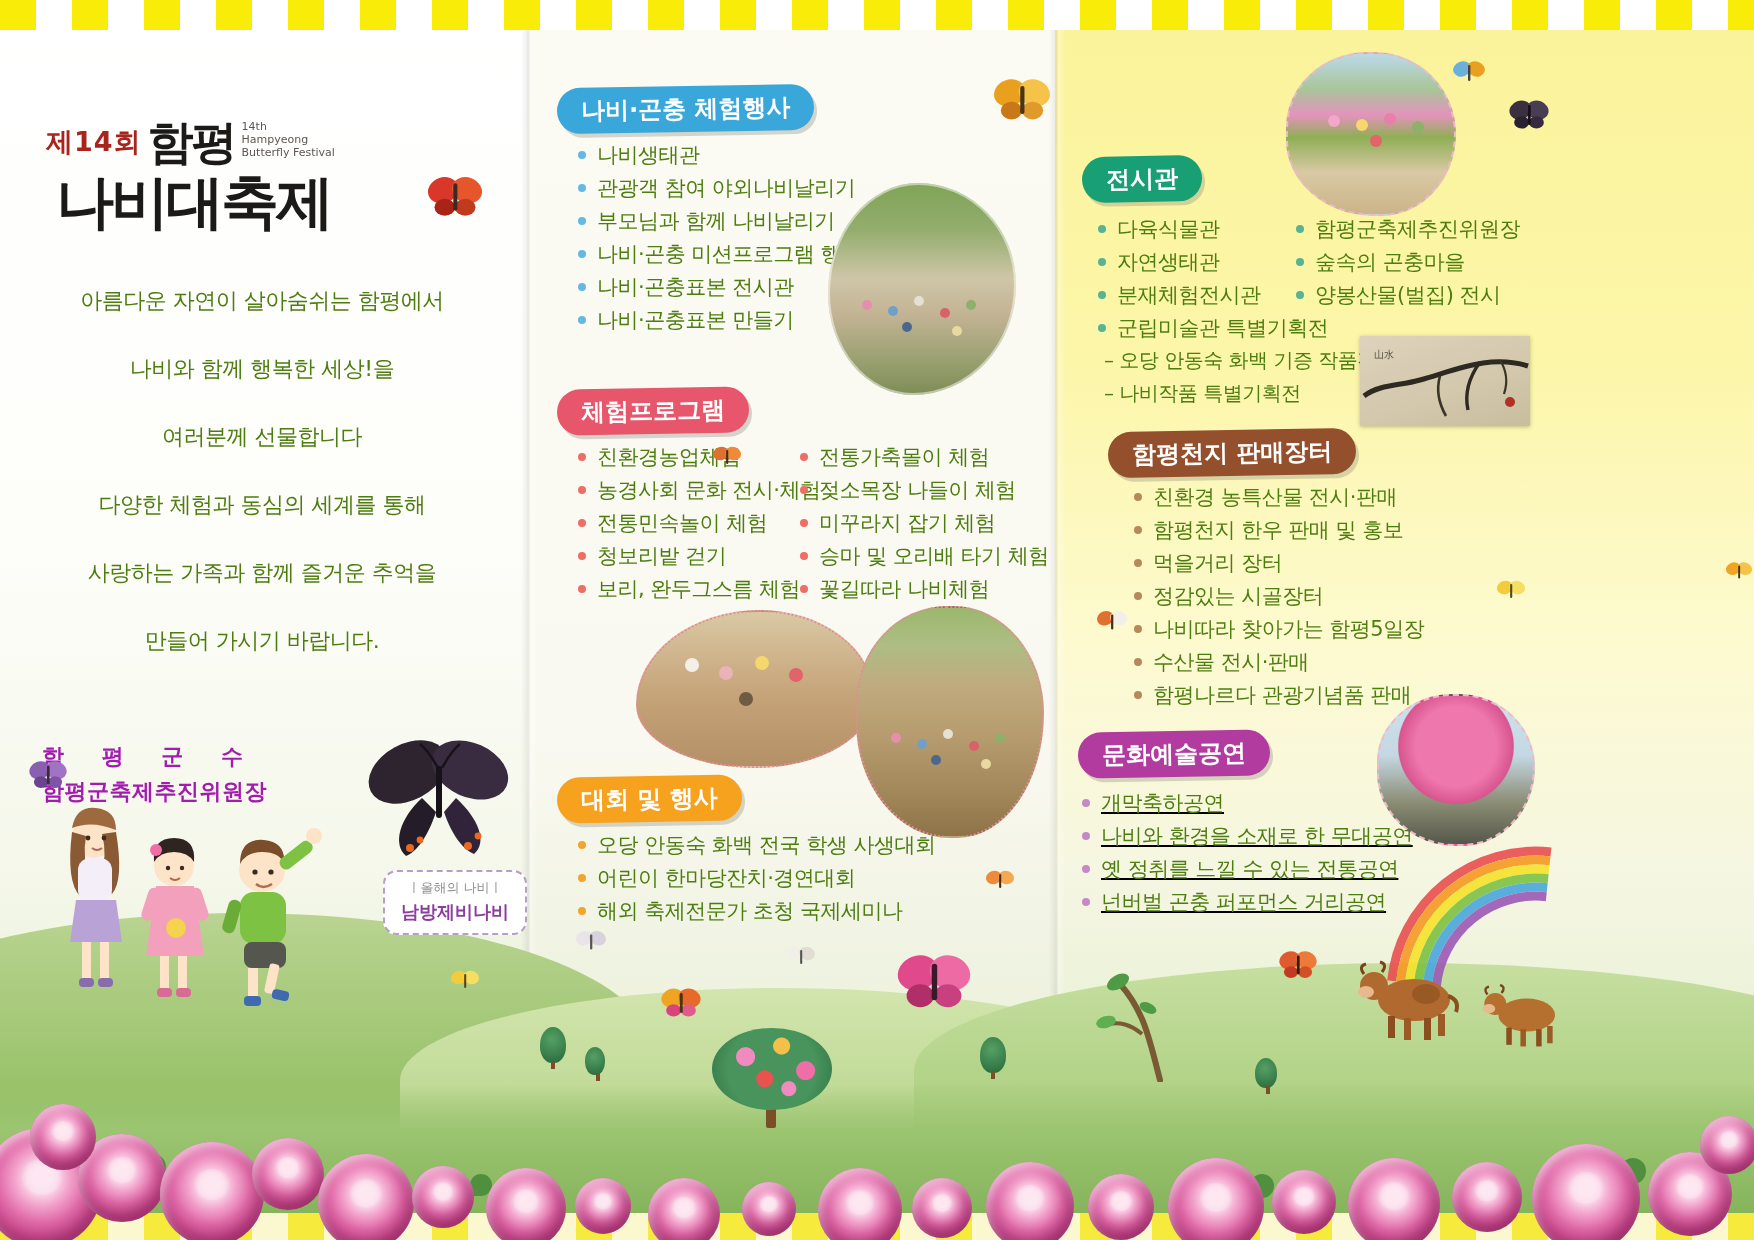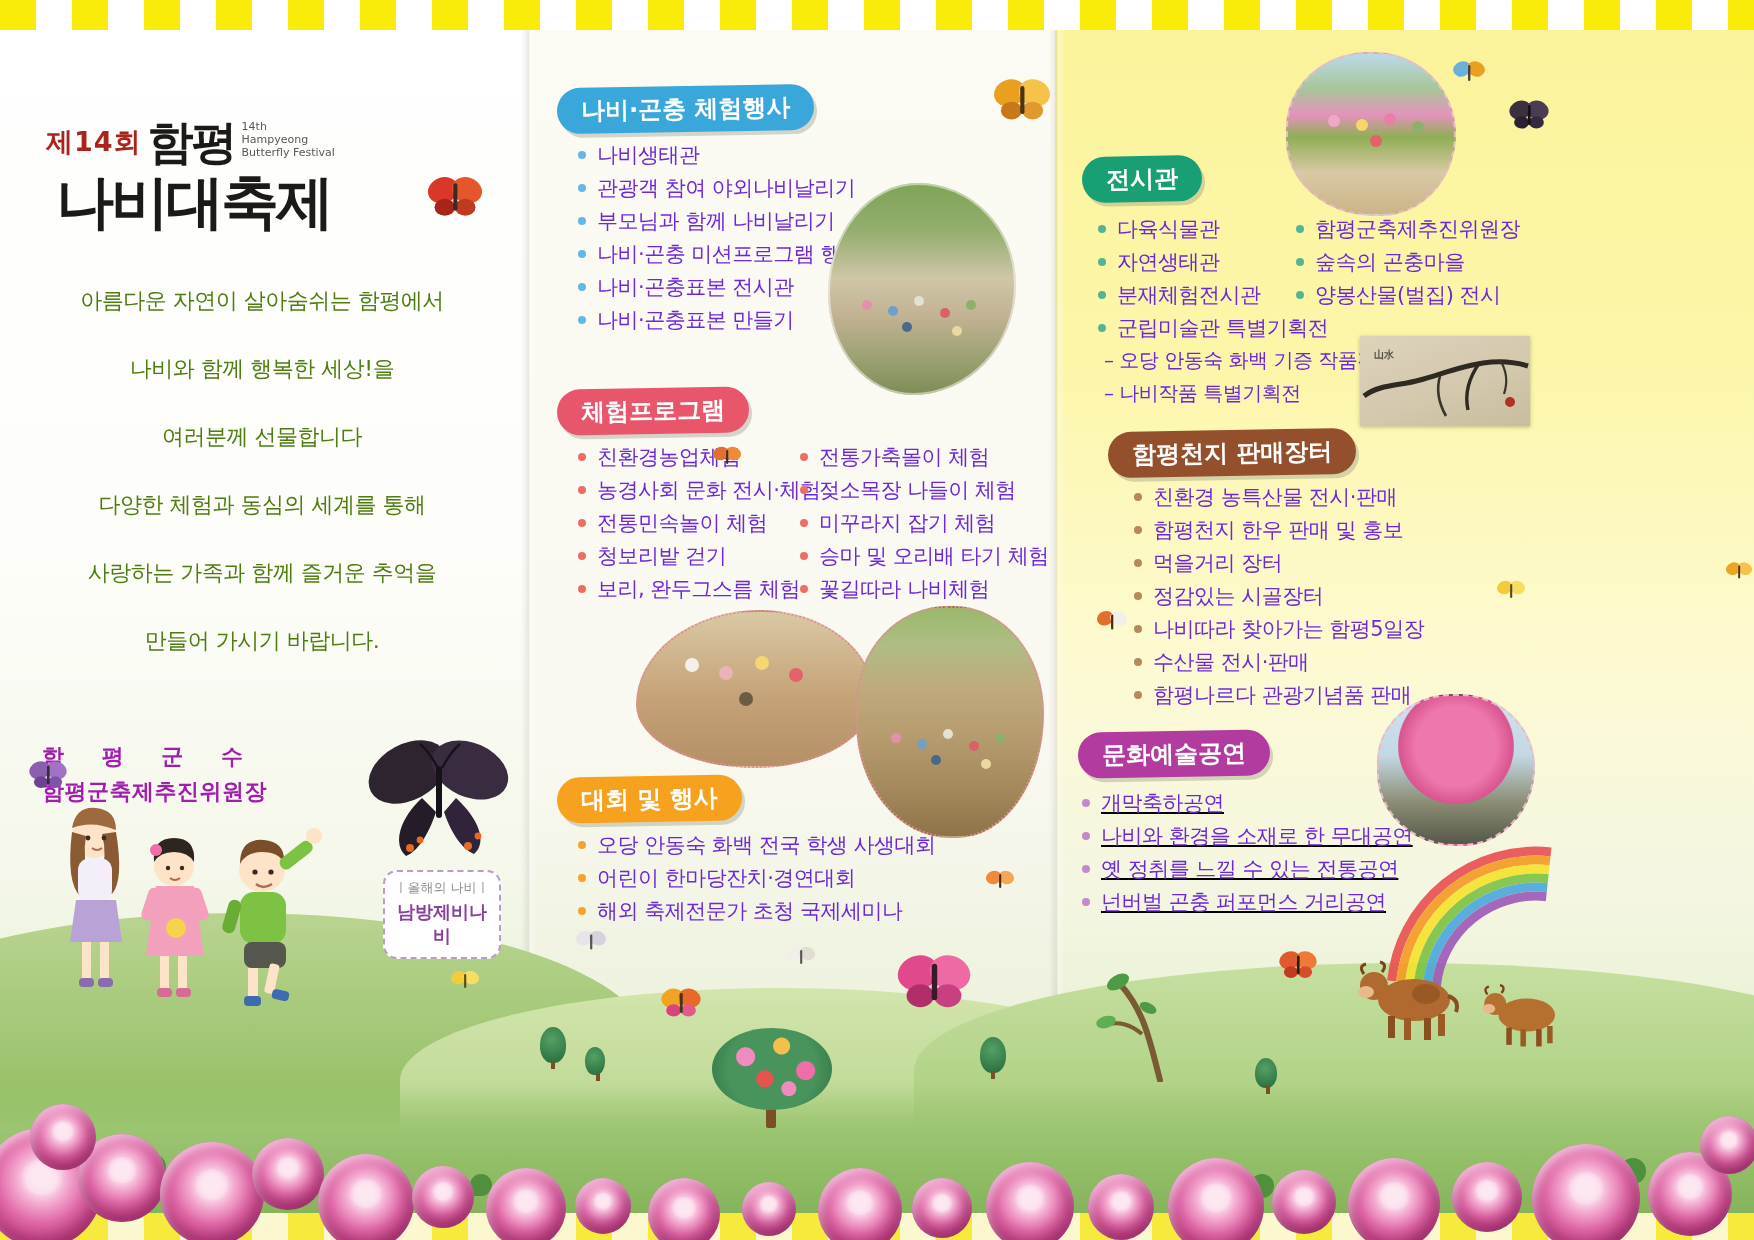--- a/index.html
+++ b/index.html
@@ -36,50 +36,50 @@
   
   .greeting { position:absolute; left:42px; top:286px; width:440px; text-align:center; z-index:3;
     color:#4d7c0f; font-size:22px; letter-spacing:-0.5px; }
   .greeting p { margin-bottom:38px; }
 
   .signature { position:absolute; left:42px; top:742px; width:440px; text-align:left; z-index:3; color:#a21caf; }
   .signature .sig-title { font-size:22px; font-weight:bold; word-spacing:30px; }
   .signature .sig-org { font-size:22px; font-weight:bold; margin-top:5px; letter-spacing:.5px; }
 
   
-  .year-badge { position:absolute; left:383px; top:870px; width:118px; z-index:4; background:#fff;
+  .year-badge { position:absolute; left:383px; top:870px; width:144px; z-index:4; background:#fff;
     border:2px dashed #b99cc9; border-radius:14px; text-align:center; padding:7px 4px 9px; }
   .year-badge .yb-label { font-size:13px; color:#8e8e8e; }
   .year-badge .yb-name { font-size:18px; font-weight:bold; color:#8a3f9e; margin-top:3px; }
 
   
   .badge { position:absolute; z-index:3; display:inline-flex; align-items:center; justify-content:center;
     height:46px; padding:0 24px; border-radius:24px; color:#fff; font-weight:bold; font-size:24px;
     letter-spacing:0px; box-shadow:3px 4px 0 rgba(140,140,130,.35); transform:rotate(-1deg); white-space:nowrap; }
   .badge-blue   { background:#3aa7da; }
   .badge-red    { background:#e8566b; }
   .badge-orange { background:#f6a21f; }
   .badge-green  { background:#18a074; }
   .badge-brown  { background:#94502c; }
   .badge-purple { background:#b23ba0; }
 
   
   .list { position:absolute; z-index:3; list-style:none; }
-  .list li { display:flex; align-items:center; height:33px; font-size:21px; color:#6d28d9; letter-spacing:-0.5px; white-space:nowrap; }
+  .list li { display:flex; align-items:center; height:33px; font-size:21px; color:#4d7c0f; letter-spacing:-0.5px; white-space:nowrap; }
   .list li .dot { width:8px; height:8px; border-radius:50%; margin-right:11px; flex:0 0 8px; }
   .list li.sub { padding-left:6px; font-size:20px; }
   .s-blue .dot   { background:#63b9e3; }
   .s-red .dot    { background:#ed6e64; }
   .s-orange .dot { background:#f2a52e; }
   .s-green .dot  { background:#57b393; }
   .s-brown .dot  { background:#b6895c; }
   .s-purple .dot { background:#c489c6; }
 
   
-  .photo { position:absolute; z-index:3;font-weight:bold; }
+  .photo { position:absolute; z-index:3; }
   .photo-crowd { left:828px; top:183px; width:188px; height:212px; border-radius:48% 52% 55% 45% / 52% 48% 52% 48%;
     background:linear-gradient(180deg,#7fa457 0%,#93ad6d 22%,#cfc6a8 45%,#c3b394 62%,#99a070 84%,#7d8c57 100%);
     box-shadow:inset 0 0 0 2px rgba(255,255,255,.5); }
   .photo-crowd::after, .photo-mud::after { content:""; position:absolute; left:18%; top:55%; width:10px; height:10px; border-radius:50%;
     background:#e58fae; box-shadow:26px 6px 0 #6fa0c8, 52px -4px 0 #e4e0d2, 78px 8px 0 #d8626a, 104px 0 0 #8db06b, 40px 22px 0 #4a688c, 90px 26px 0 #e9d9a0; }
   .photo-crafts { left:636px; top:610px; width:238px; height:158px; border-radius:52% 48% 50% 50% / 60% 55% 45% 40%;
     border:2px dotted #e58b96;
     background:linear-gradient(180deg,#d9c9a4 0%,#cdb088 35%,#c3a075 60%,#b49066 100%); }
   .photo-crafts::after { content:""; position:absolute; left:20%; top:30%; width:14px; height:14px; border-radius:50%;
     background:#f4f0e8; box-shadow:34px 8px 0 #e9b3b8, 70px -2px 0 #f5d76e, 104px 10px 0 #e2646a, 54px 34px 0 #6d5b44; }

